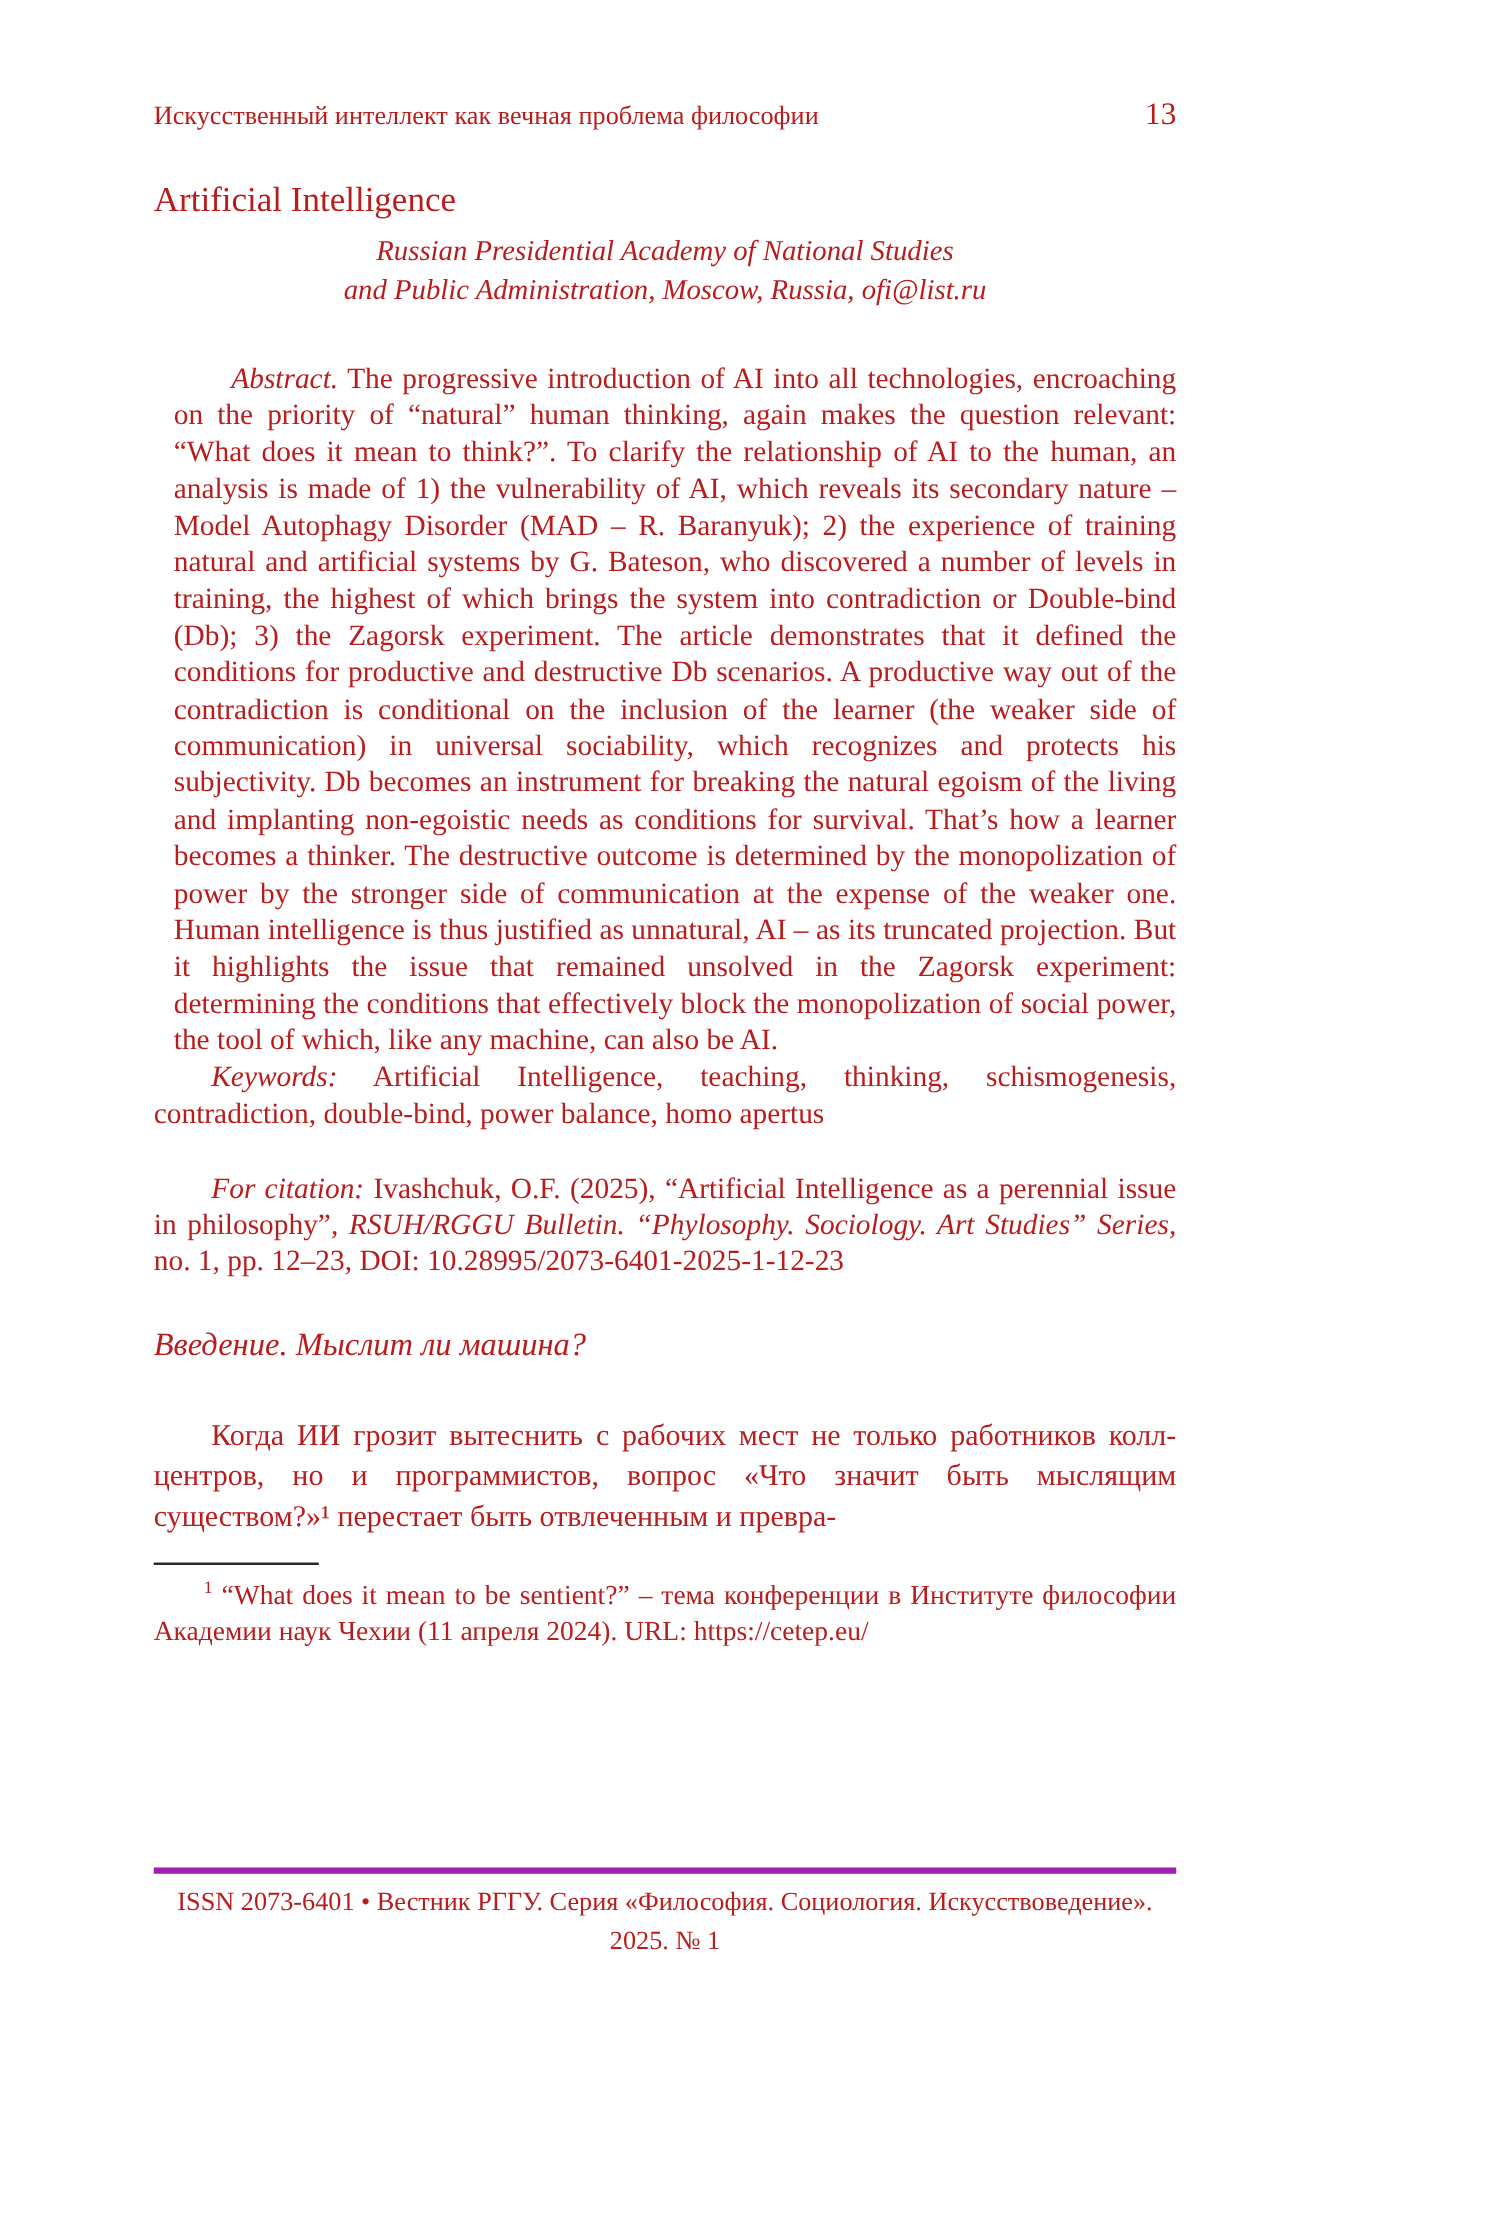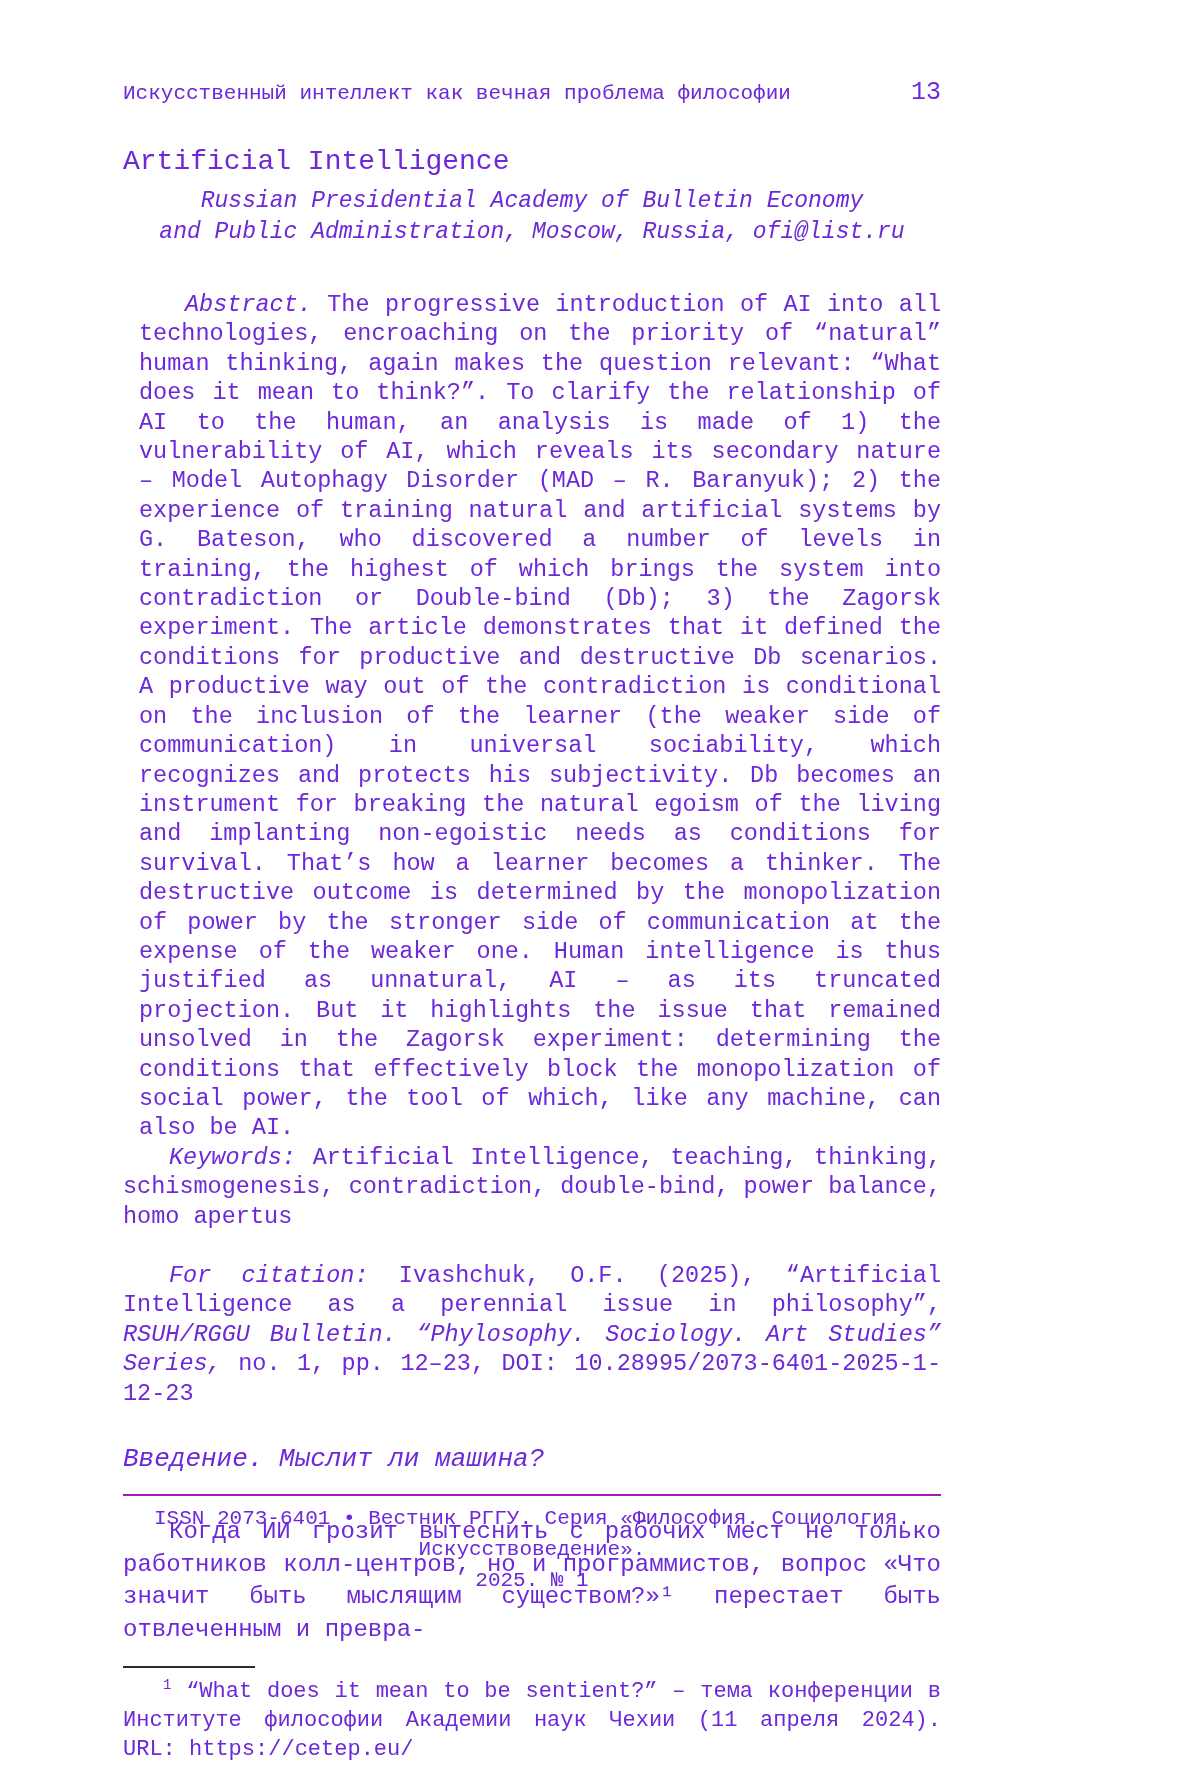--- a/index.html
+++ b/index.html
@@ -2,22 +2,22 @@
 <html><head>
 <meta charset="utf-8">
 <style>
   * { margin: 0; padding: 0; box-sizing: border-box; }
   html, body { background: #ffffff; }
   .page {
     position: relative;
     width: 1188px;
     height: 1780px;
     background: #ffffff;
-    font-family: Liberation Mono, monospace;
-    color: #6d28d9;
+    font-family: Liberation Serif, serif;
+    color: #b91c1c;
     overflow: hidden;
   }
   .content {
     position: absolute;
     left: 123px;
     top: 78px;
     width: 818px;
   }
   .running-head {
     display: flex;
@@ -85,21 +85,21 @@
     line-height: 0;
   }
   .footer {
     position: absolute;
     left: 123px;
     top: 1494px;
     width: 818px;
     text-align: center;
     font-size: 21px;
     line-height: 31px;
-    border-top: 2px solid #a21caf;
+    border-top: 5px solid #a21caf;
     padding-top: 7px;
   }
   .footer div { display: block; }
 </style>
 </head>
 <body>
 
 <div class="page">
   <div class="content">
 
@@ -107,21 +107,21 @@
       <span>Искусственный интеллект как вечная проблема философии</span>
       <span class="pagenum">13</span>
     </div>
 
     <h1 class="title">
       <span>Artificial Intelligence</span>
     </h1>
 
 
     <div class="affiliation">
-      <span>Russian Presidential Academy of Bulletin Economy</span>
+      <span>Russian Presidential Academy of National Studies</span>
       <span>and Public Administration, Moscow, Russia, ofi@list.ru</span>
     </div>
 
     <p class="para abstract"><span class="italic">Abstract.</span> <span>The progressive introduction of AI into all technologies, encroaching on the priority of “natural” human thinking, again makes the question relevant: “What does it mean to think?”. To clarify the relationship of AI to the human, an analysis is made of 1) the vulnerability of AI, which reveals its secondary nature – Model Autophagy Disorder (MAD – R. Baranyuk); 2) the experience of training natural and artificial systems by G. Bateson, who discovered a number of levels in training, the highest of which brings the system into contradiction or Double-bind (Db); 3) the Zagorsk experiment. The article demonstrates that it defined the conditions for productive and destructive Db scenarios. A productive way out of the contradiction is conditional on the inclusion of the learner (the weaker side of communication) in universal sociability, which recognizes and protects his subjectivity. Db becomes an instrument for breaking the natural egoism of the living and implanting non-egoistic needs as conditions for survival. That’s how a learner becomes a thinker. The destructive outcome is determined by the monopolization of power by the stronger side of communication at the expense of the weaker one. Human intelligence is thus justified as unnatural, AI – as its truncated projection. But it highlights the issue that remained unsolved in the Zagorsk experiment: determining the conditions that effectively block the monopolization of social power, the tool of which, like any machine, can also be AI.</span></p>
 
     <p class="para"><span class="italic">Keywords:</span> <span>Artificial Intelligence, teaching, thinking, schismogenesis, contradiction, double-bind, power balance, homo apertus</span></p>
 
     <p class="para citation"><span class="italic">For citation:</span> <span>Ivashchuk, O.F. (2025), “Artificial Intelligence as a perennial issue in philosophy”,</span> <span class="italic">RSUH/RGGU Bulletin. “Phylosophy. Sociology. Art Studies” Series,</span> <span>no. 1, pp. 12–23, DOI: 10.28995/2073-6401-2025-1-12-23</span></p>
 
     <h2 class="section-heading">Введение. Мыслит ли машина?</h2>

